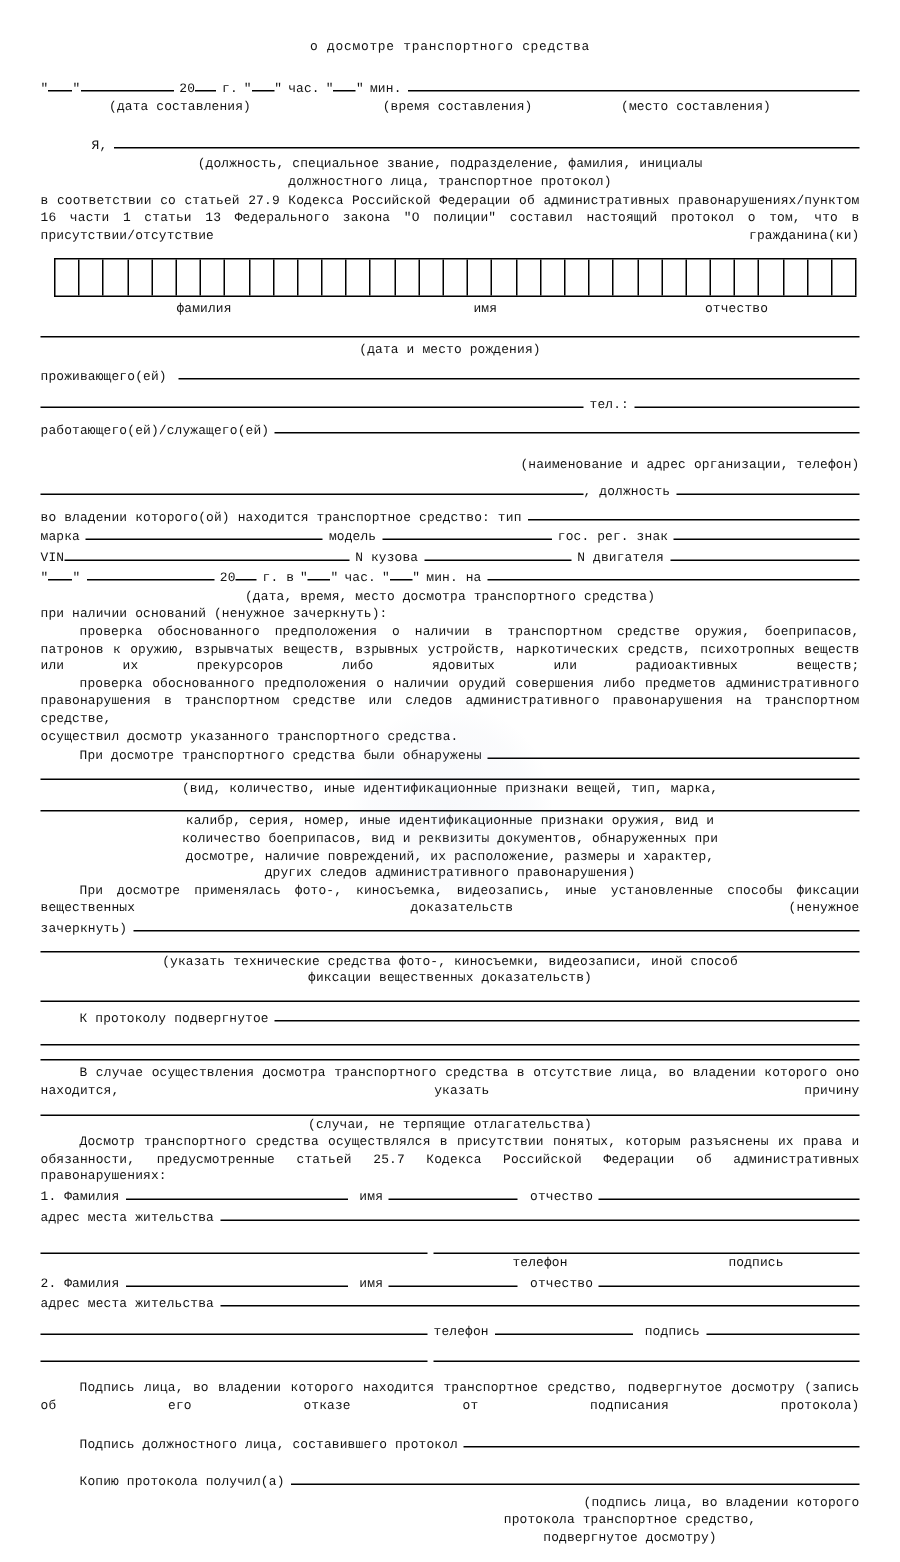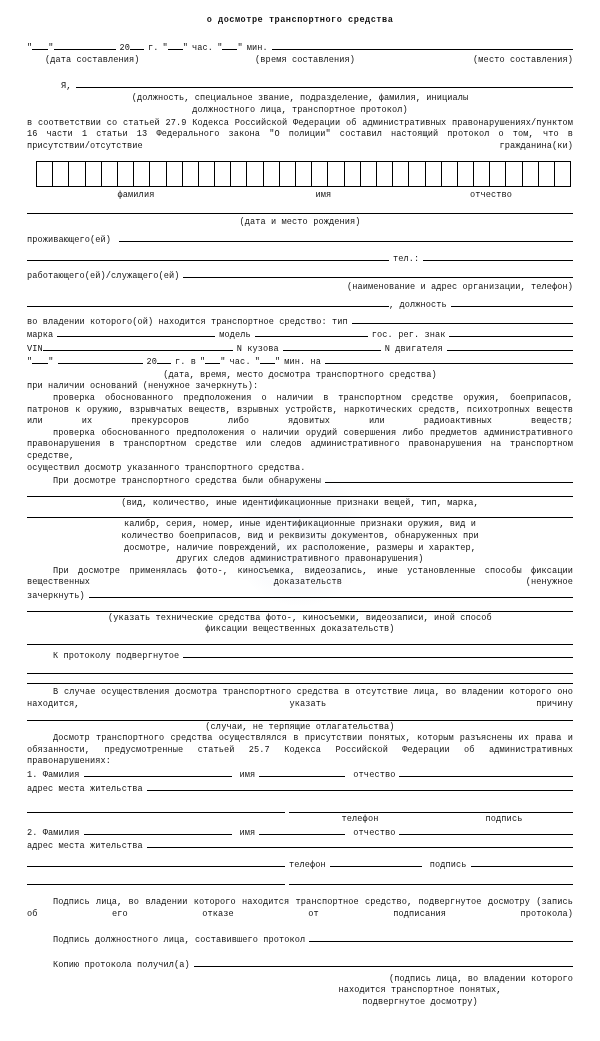--- a/index.html
+++ b/index.html
@@ -25,23 +25,22 @@
   }
 
   
   .title {
     text-align: center;
     margin-top: 7px;
     letter-spacing: 0.9px;
   }
   .subtitle {
     text-align: center;
-    margin-top: 1px;
+    margin-top: 12px;
     letter-spacing: 0.5px;
-    font-weight: bold;
   }
 
   
   .p {
     text-align: justify;
     text-align-last: left;
     margin: 0;
   }
   .p.indent { text-indent: 26px; }
   .p.just-full { text-align: justify; text-align-last: justify; }
@@ -151,23 +150,23 @@
     <span class="rule" style="width:15px"></span>
     <span class="txt">"</span>
     <span class="gapS"></span>
     <span class="txt">мин.</span>
     <span class="gapS"></span>
     <span class="rule grow"></span>
   </div>
 
   <div class="row" style="margin-top:1px">
     <span class="txt" style="width:18px">&nbsp;</span>
-    <span class="txt" style="width:150px;text-align:left">(дата составления)</span>
+    <span class="txt" style="width:150px;text-align:center">(дата составления)</span>
     <span class="txt" style="width:160px;text-align:right">(время составления)</span>
-    <span class="txt" style="flex:1 1 auto;text-align:right">(место составления)</span>
+    <span class="txt" style="flex:1 1 auto;text-align:center">(место составления)</span>
   </div>
 
   <div class="sp12"></div>
 
   <div class="row">
     <span class="txt" style="width:34px">&nbsp;</span>
     <span class="txt">Я,</span>
     <span class="gapS"></span>
     <span class="rule grow"></span>
   </div>
@@ -243,21 +242,21 @@
     <span class="rule grow"></span>
   </div>
 
   <div class="sp3"></div>
 
   <div class="row">
     <span class="txt">работающего(ей)/служащего(ей)</span>
     <span class="gapS"></span>
     <span class="rule grow"></span>
   </div>
-  <div class="row" style="margin-top:0">
+  <div class="row" style="margin-top:12px">
     <span class="txt" style="flex:1 1 auto;text-align:right">(наименование и адрес организации, телефон)</span>
   </div>
 
   <div class="sp4"></div>
 
   <div class="row">
     <span class="rule" style="width:362px"></span>
     <span class="txt">, должность</span>
     <span class="gapS"></span>
     <span class="rule grow"></span>
@@ -483,20 +482,20 @@
     <span class="gapS"></span>
     <span class="rule grow"></span>
   </div>
 
   <div class="row" style="margin-top:2px">
     <span class="txt" style="width:240px">&nbsp;</span>
     <span class="txt" style="flex:1 1 auto;text-align:right">(подпись лица, во владении которого</span>
   </div>
   <div class="row">
     <span class="txt" style="width:240px">&nbsp;</span>
-    <span class="txt" style="flex:1 1 auto;text-align:center">находится транспортное понятых,</span>
+    <span class="txt" style="flex:1 1 auto;text-align:center">протокола транспортное средство,</span>
   </div>
   <div class="row">
     <span class="txt" style="width:240px">&nbsp;</span>
     <span class="txt" style="flex:1 1 auto;text-align:center">подвергнутое досмотру)</span>
   </div>
 
 </div>
 
 </body></html>

